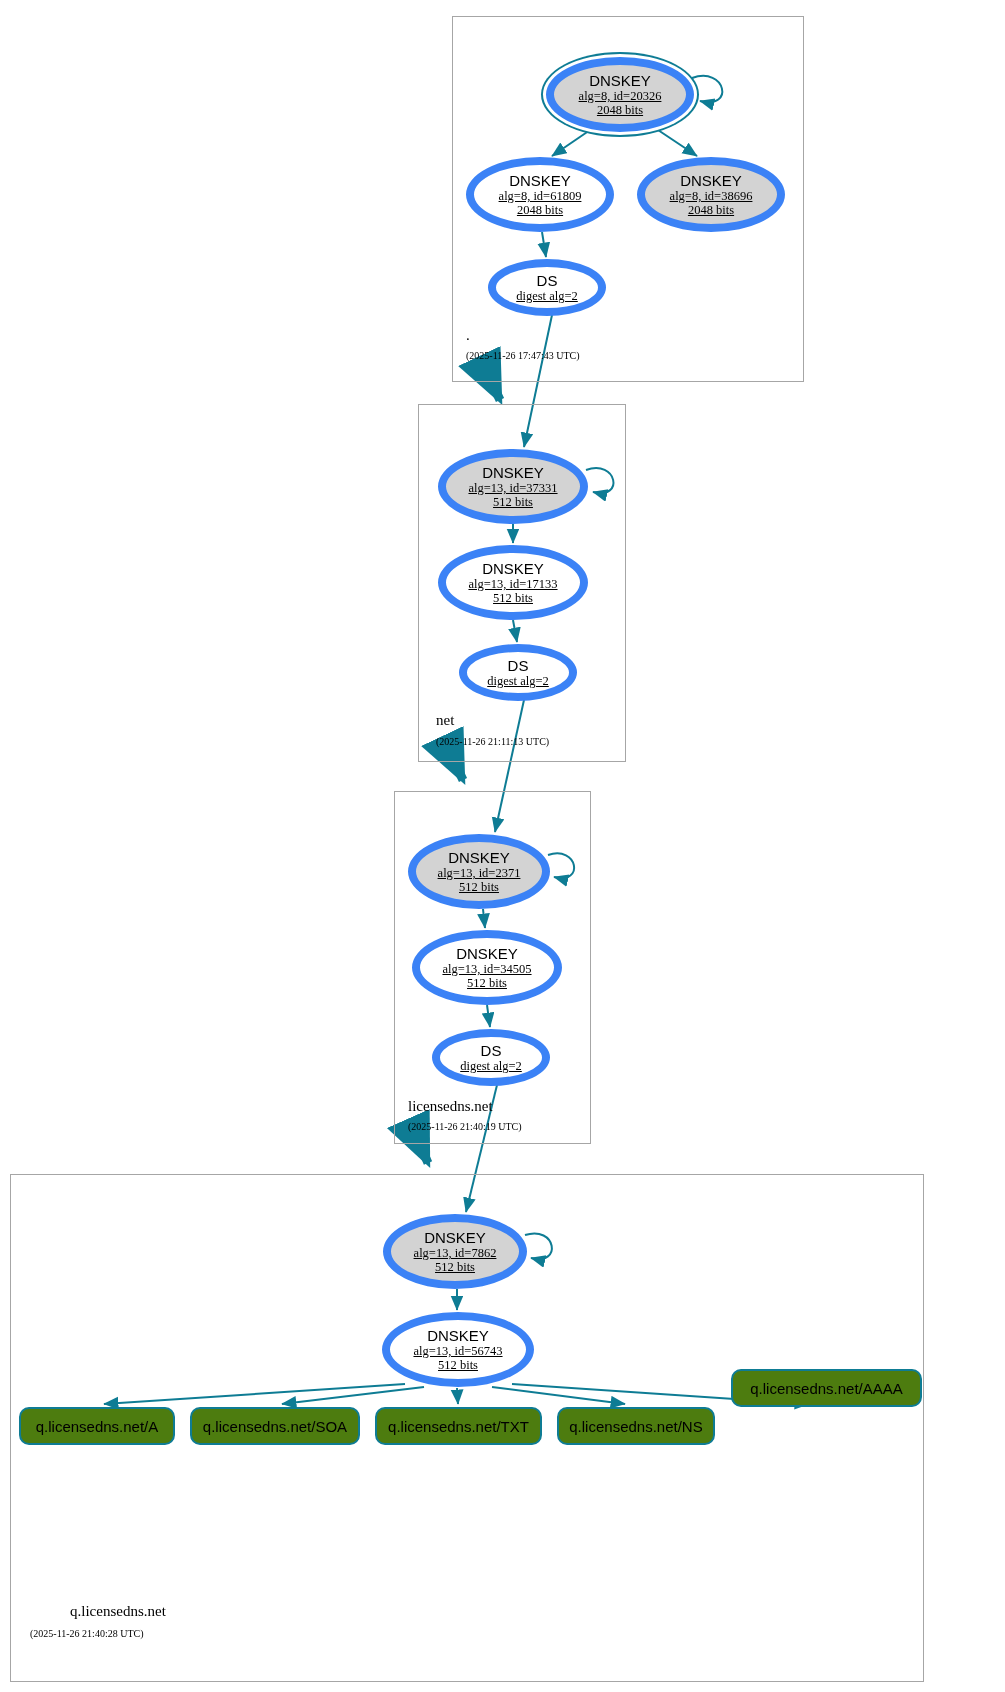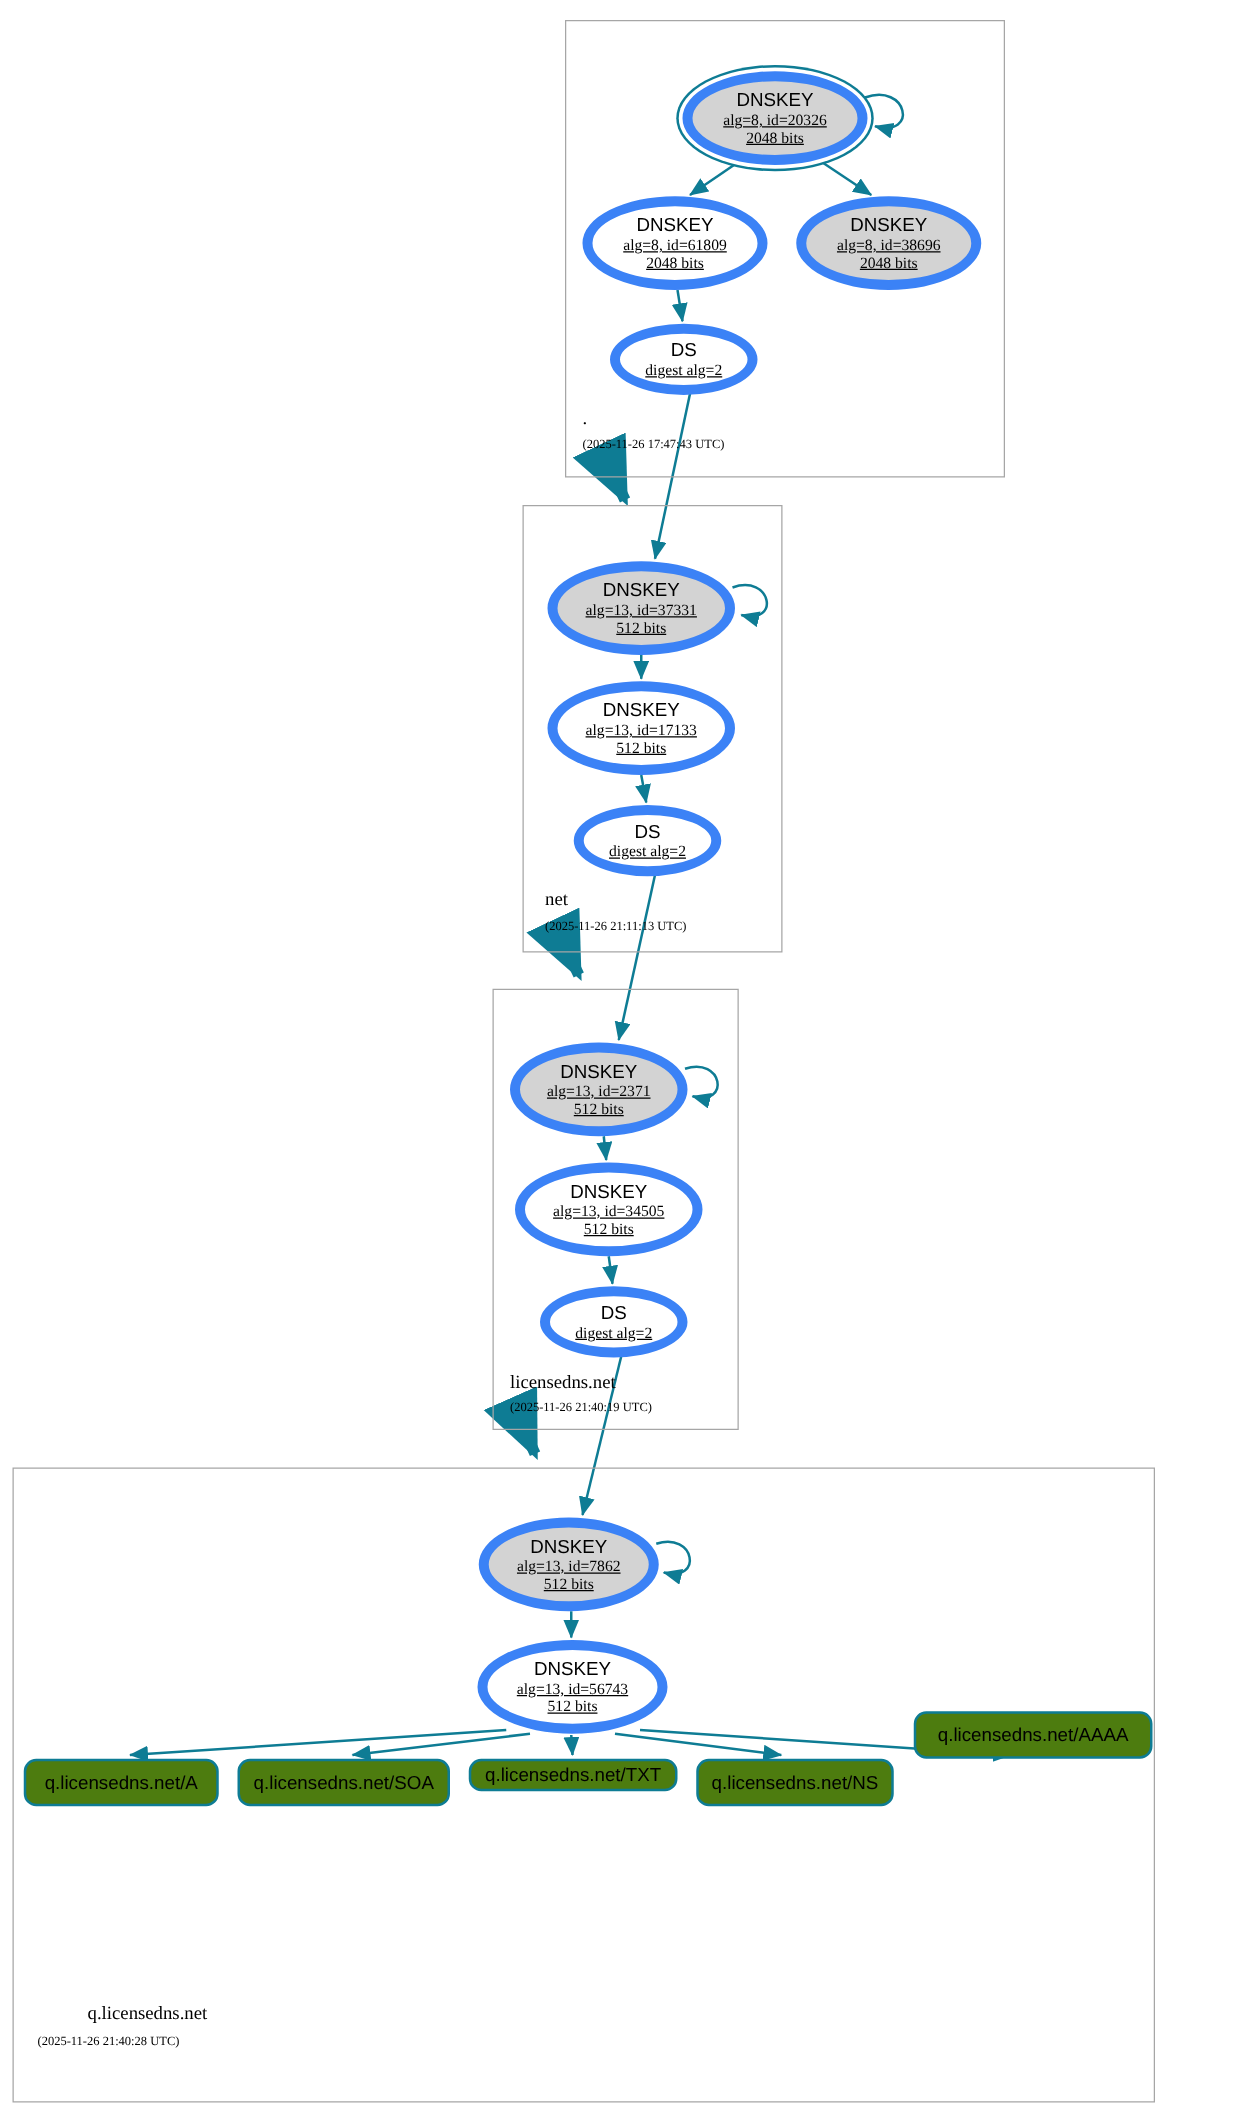--- a/index.html
+++ b/index.html
@@ -229,21 +229,21 @@
   </div>
 
   <div class="node rrset" style="left:19px; top:1407px; width:156px; height:38px;">
     <div class="rr-label">q.licensedns.net/A</div>
   </div>
 
   <div class="node rrset" style="left:190px; top:1407px; width:170px; height:38px;text-align:center;">
     <div class="rr-label">q.licensedns.net/SOA</div>
   </div>
 
-  <div class="node rrset" style="left:375px; top:1407px; width:167px; height:26px;">
+  <div class="node rrset" style="left:375px; top:1407px; width:167px; height:38px;">
     <div class="rr-label">q.licensedns.net/TXT</div>
   </div>
 
   <div class="node rrset" style="left:557px; top:1407px; width:158px; height:38px;">
     <div class="rr-label">q.licensedns.net/NS</div>
   </div>
 
   <div class="node rrset" style="left:731px; top:1369px; width:191px; height:38px;">
     <div class="rr-label">q.licensedns.net/AAAA</div>
   </div>

